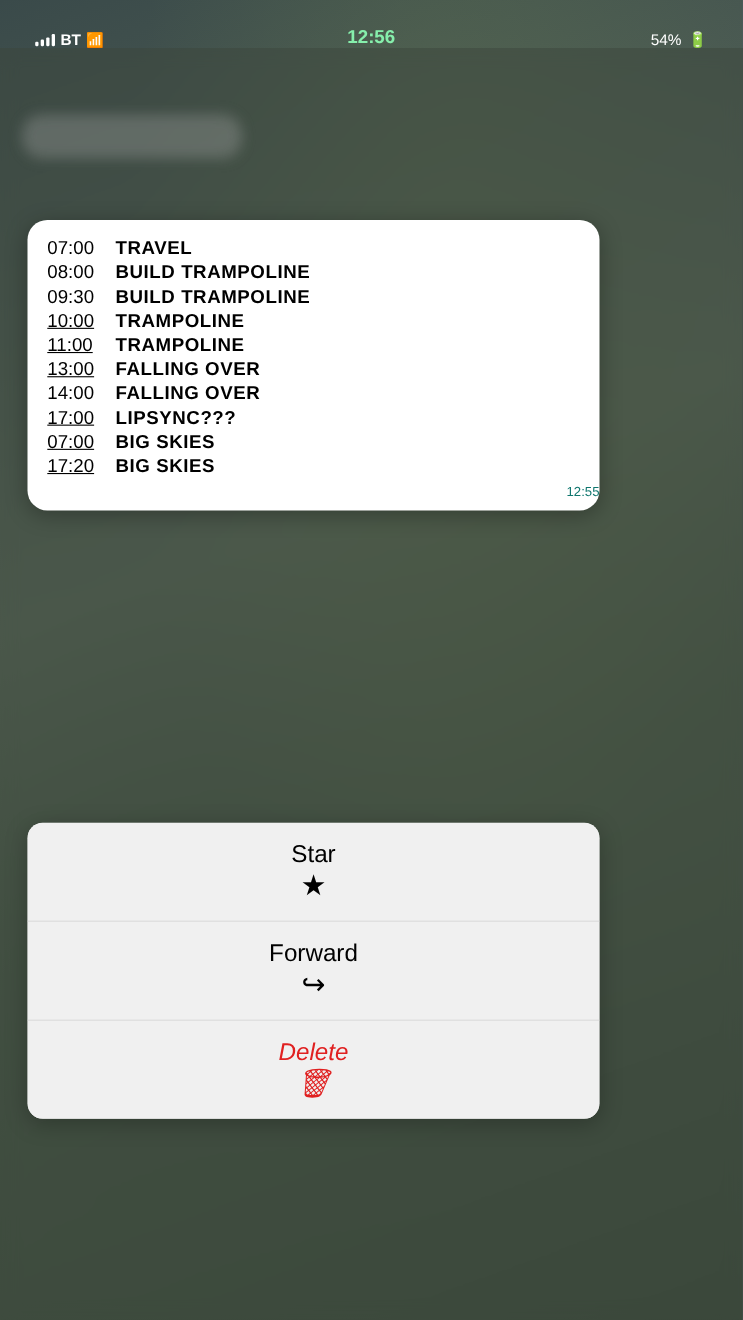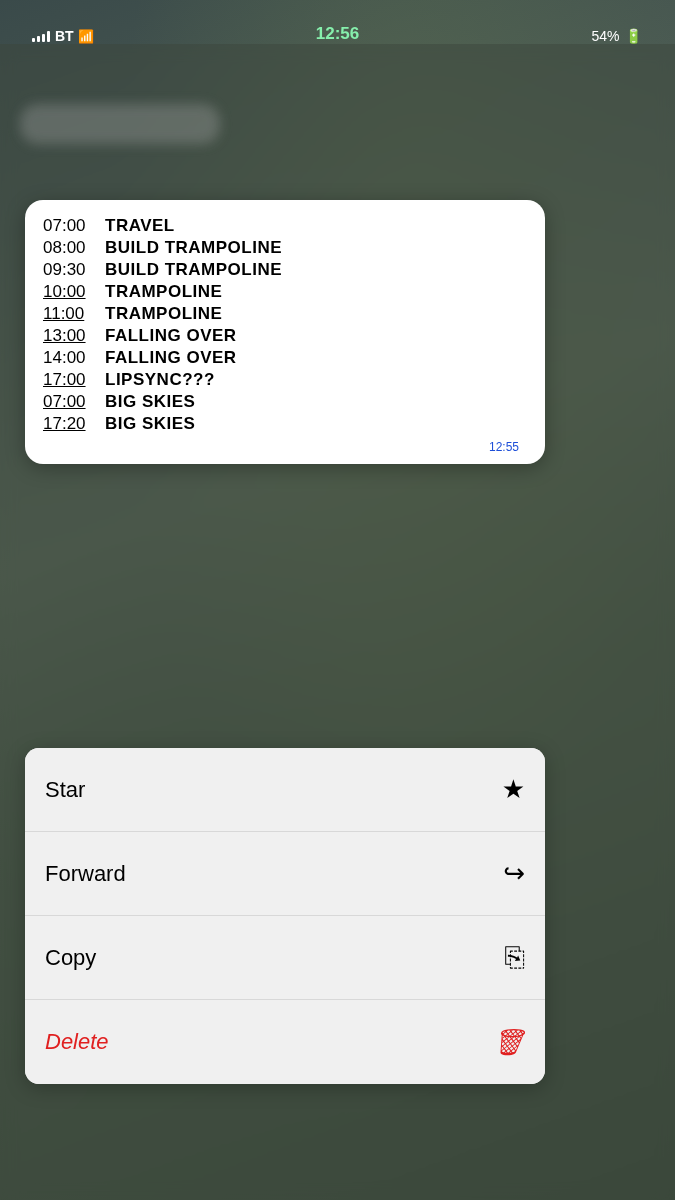--- a/index.html
+++ b/index.html
@@ -138,23 +138,23 @@
     }
 
     .activity-col {
       font-weight: 700;
       letter-spacing: 0.5px;
     }
 
     .message-timestamp {
       position: absolute;
       bottom: 10px;
-      right: 26px;
+      right: 0;
       font-size: 12px;
-      color: #1d4ed8;
+      color: #0f766e;
     }
 
     
     .context-menu {
       position: absolute;
       top: 748px;
       left: 25px;
       right: 130px;
       background: #f0f0f0;
       border-radius: 14px;
@@ -165,20 +165,21 @@
 
     .menu-item {
       display: flex;
       align-items: center;
       justify-content: space-between;
       padding: 16px 20px;
       background: #f0f0f0;
       border-bottom: 1px solid #d8d8d8;
       cursor: pointer;
       min-height: 84px;
+      flex-direction: column;
     }
 
     .menu-item:last-child {
       border-bottom: none;
       font-style: italic;
     }
 
     .menu-item-label {
       font-size: 22px;
       color: #000;
@@ -274,20 +275,16 @@
 
 <div class="menu-item">
       <span class="menu-item-label">Star</span>
       <span class="menu-item-icon">★</span>
     </div>
     <div class="menu-item">
       <span class="menu-item-label">Forward</span>
       <span class="menu-item-icon">↪</span>
     </div>
     <div class="menu-item">
-      <span class="menu-item-label">Copy</span>
-      <span class="menu-item-icon">⎘</span>
-    </div>
-    <div class="menu-item">
       <span class="menu-item-label delete">Delete</span>
       <span class="menu-item-icon delete">🗑</span>
     </div>
   </div>
 
 </body></html>

